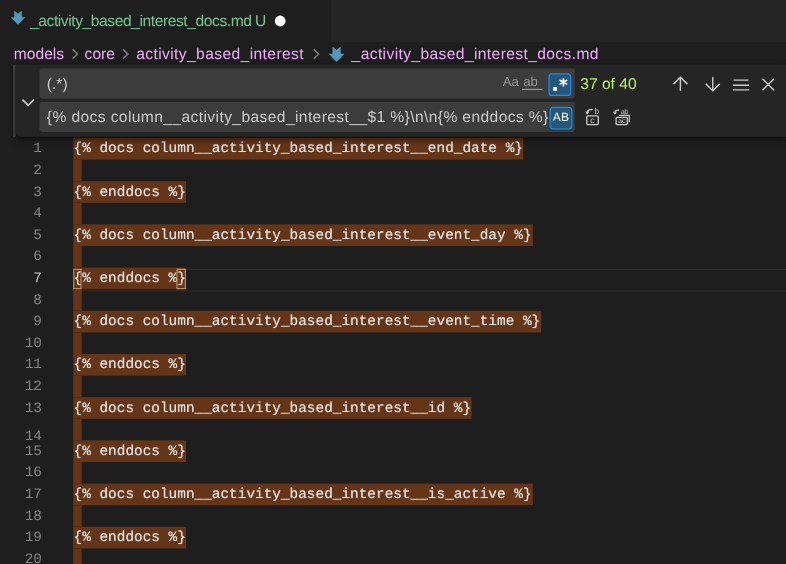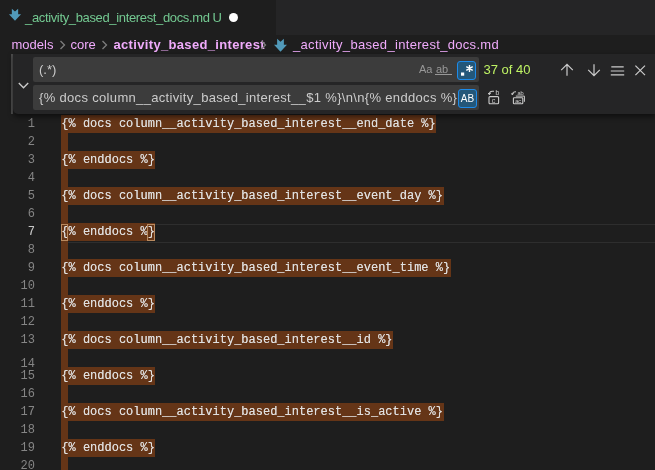--- a/index.html
+++ b/index.html
@@ -49,21 +49,21 @@
 <div class="abs" id="tabdot"></div>
 
 <div class="abs bc" style="left:11.5px;">models</div>
 <svg class="abs" style="left:58.5px; top:40px;" width="7" height="10" viewBox="0 0 7 10">
     <path d="M1.5 1 L5.5 5 L1.5 9" stroke="#7e7e7e" stroke-width="1.3" fill="none"></path>
   </svg>
 <div class="abs bc" style="left:70.5px;">core</div>
 <svg class="abs" style="left:100.8px; top:40px;" width="7" height="10" viewBox="0 0 7 10">
     <path d="M1.5 1 L5.5 5 L1.5 9" stroke="#7e7e7e" stroke-width="1.3" fill="none"></path>
   </svg>
-<div class="abs bc" style="left:113.5px; letter-spacing:0.33px;font-weight:bold;">activity_based_interest</div>
+<div class="abs bc" style="left:113.5px; letter-spacing:0.33px;">activity_based_interest</div>
 <svg class="abs" style="left:259.5px; top:40px;" width="7" height="10" viewBox="0 0 7 10">
     <path d="M1.5 1 L5.5 5 L1.5 9" stroke="#7e7e7e" stroke-width="1.3" fill="none"></path>
   </svg>
 <svg class="abs" style="left:272.5px; top:38px;" width="15" height="15" viewBox="0 0 12 12">
   <path d="M3.3 0.6 L6 2.9 L8.7 0.6 L8.7 5.4 L11.2 5.4 L6 10.9 L0.8 5.4 L3.3 5.4 Z" fill="#519aba"></path>
 </svg>
 <div class="abs bc" style="left:293px; letter-spacing:0.32px;">_activity_based_interest_docs.md</div>
 
 <div class="abs clb" style="top:223.6px;"></div>
 <div class="abs clb" style="top:241.6px;"></div>

